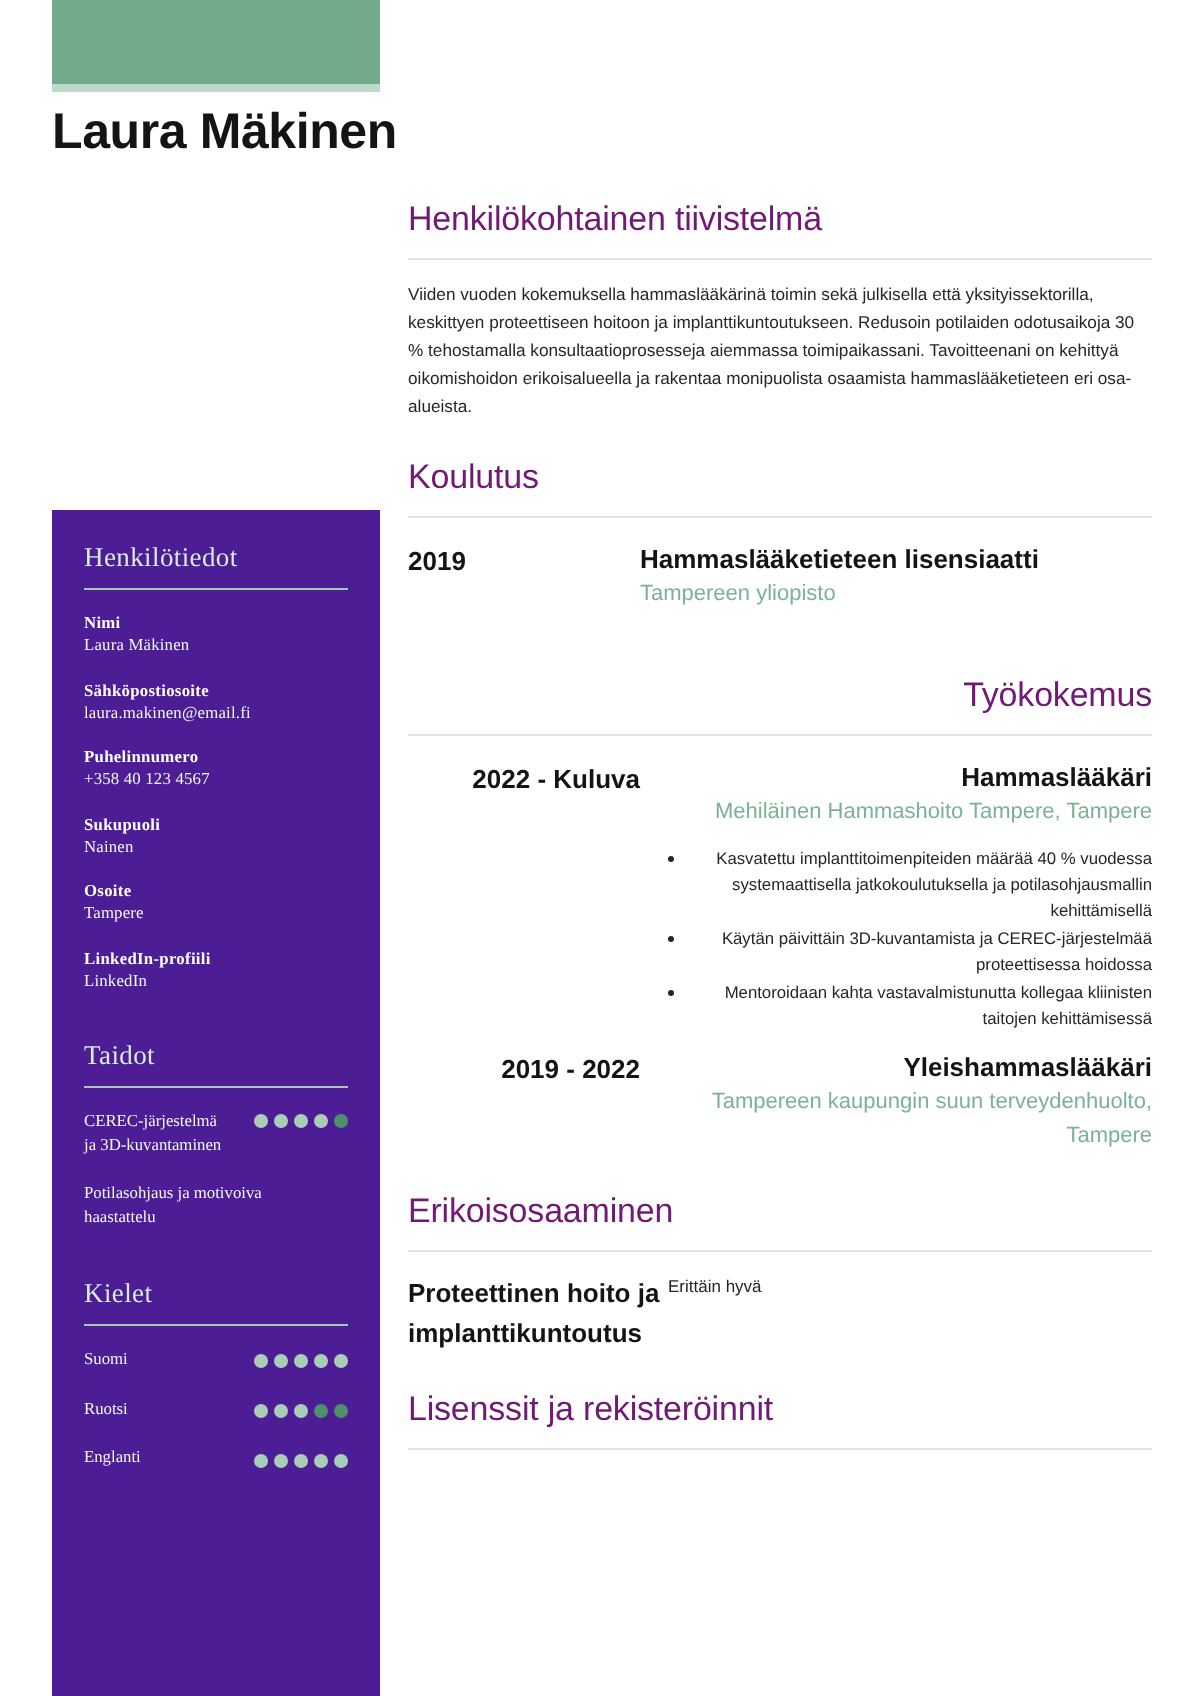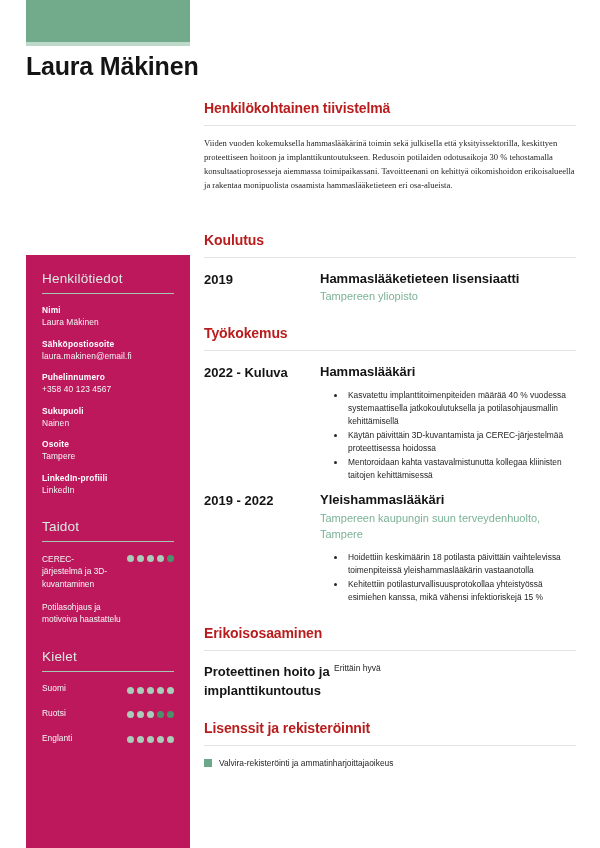--- a/index.html
+++ b/index.html
@@ -48,23 +48,24 @@
     white-space: nowrap;
   }
 
   
   .sidebar {
     position: absolute;
     left: 26px;
     top: 255px;
     width: 164px;
     height: 593px;
-    background: #be185d;
+    background: #4c1d95;
     padding: 16px 16px 0 16px;
     color: #ffffff;
+    font-family: Liberation Serif, serif;
   }
   .side-heading {
     font-size: 13.5px;
     font-weight: normal;
     color: #d9ebe1;
     letter-spacing: .2px;
     margin-bottom: 7px;
   }
   .side-rule {
     height: 1px;
@@ -130,37 +131,36 @@
 
   
   .main {
     position: absolute;
     left: 204px;
     top: 0;
     width: 372px;
   }
   .section { margin-bottom: 0; }
   .sec-title {
-    font-size: 14px;
-    font-weight: bold;
-    color: #b91c1c;
+    font-size: 17px;
+    font-weight: normal;
+    color: #701a75;
     letter-spacing: -0.1px;
   }
   .sec-rule {
     height: 1px;
     background: #e3e3e3;
     margin-top: 9px;
     margin-bottom: 11px;
   }
   .summary-text {
     font-size: 8.6px;
     line-height: 1.62;
     color: #262626;
     text-align: left;
-    font-family: Liberation Serif, serif;
   }
 
   .entry {
     display: flex;
     align-items: flex-start;
     margin-bottom: 4px;
   }
   .entry-date {
     flex: 0 0 116px;
     font-size: 13px;
@@ -330,73 +330,66 @@
   </aside>
 
   <main class="main">
 
     <section class="section" style="margin-top:100px;">
       <div class="sec-title">Henkilökohtainen tiivistelmä</div>
       <div class="sec-rule"></div>
       <div class="summary-text">Viiden vuoden kokemuksella hammaslääkärinä toimin sekä julkisella että yksityissektorilla, keskittyen proteettiseen hoitoon ja implanttikuntoutukseen. Redusoin potilaiden odotusaikoja 30 % tehostamalla konsultaatioprosesseja aiemmassa toimipaikassani. Tavoitteenani on kehittyä oikomishoidon erikoisalueella ja rakentaa monipuolista osaamista hammaslääketieteen eri osa-alueista.</div>
     </section>
 
-    <section class="section" style="margin-top:39px;">
+    <section class="section" style="margin-top:18px;">
       <div class="sec-title">Koulutus</div>
       <div class="sec-rule"></div>
       <div class="entry">
         <div class="entry-date">2019</div>
         <div class="entry-body">
           <div class="entry-role">Hammaslääketieteen lisensiaatti</div>
           <div class="entry-org">Tampereen yliopisto</div>
         </div>
       </div>
     </section>
 
-    <section class="section" style="margin-top:20px;">
+    <section class="section" style="margin-top:32px;text-align:right;">
       <div class="sec-title">Työkokemus</div>
       <div class="sec-rule"></div>
 
       <div class="entry">
         <div class="entry-date">2022 - Kuluva</div>
         <div class="entry-body">
           <div class="entry-role">Hammaslääkäri</div>
+          <div class="entry-org">Mehiläinen Hammashoito Tampere, Tampere</div>
           <ul class="bullets">
             <li>Kasvatettu implanttitoimenpiteiden määrää 40 % vuodessa systemaattisella jatkokoulutuksella ja potilasohjausmallin kehittämisellä</li>
             <li>Käytän päivittäin 3D-kuvantamista ja CEREC-järjestelmää proteettisessa hoidossa</li>
             <li>Mentoroidaan kahta vastavalmistunutta kollegaa kliinisten taitojen kehittämisessä</li>
           </ul>
         </div>
       </div>
 
       <div class="entry" style="margin-top:7px;">
         <div class="entry-date">2019 - 2022</div>
         <div class="entry-body">
           <div class="entry-role">Yleishammaslääkäri</div>
           <div class="entry-org">Tampereen kaupungin suun terveydenhuolto, Tampere</div>
-          <ul class="bullets">
-            <li>Hoidettiin keskimäärin 18 potilasta päivittäin vaihtelevissa toimenpiteissä yleishammaslääkärin vastaanotolla</li>
-            <li>Kehitettiin potilasturvallisuusprotokollaa yhteistyössä esimiehen kanssa, mikä vähensi infektioriskejä 15 %</li>
-          </ul>
         </div>
       </div>
     </section>
 
     <section class="section" style="margin-top:20px;">
       <div class="sec-title">Erikoisosaaminen</div>
       <div class="sec-rule"></div>
       <div class="skill-detail-row">
         <div class="skill-detail-name">Proteettinen hoito ja implanttikuntoutus</div>
         <div class="skill-detail-level">Erittäin hyvä</div>
       </div>
     </section>
 
     <section class="section" style="margin-top:19px;">
       <div class="sec-title">Lisenssit ja rekisteröinnit</div>
       <div class="sec-rule"></div>
-      <div class="license-row">
-        <span class="license-square"></span>
-        <span class="license-text">Valvira-rekisteröinti ja ammatinharjoittajaoikeus</span>
-      </div>
     </section>
 
   </main>
 </div>
 
 </body></html>

